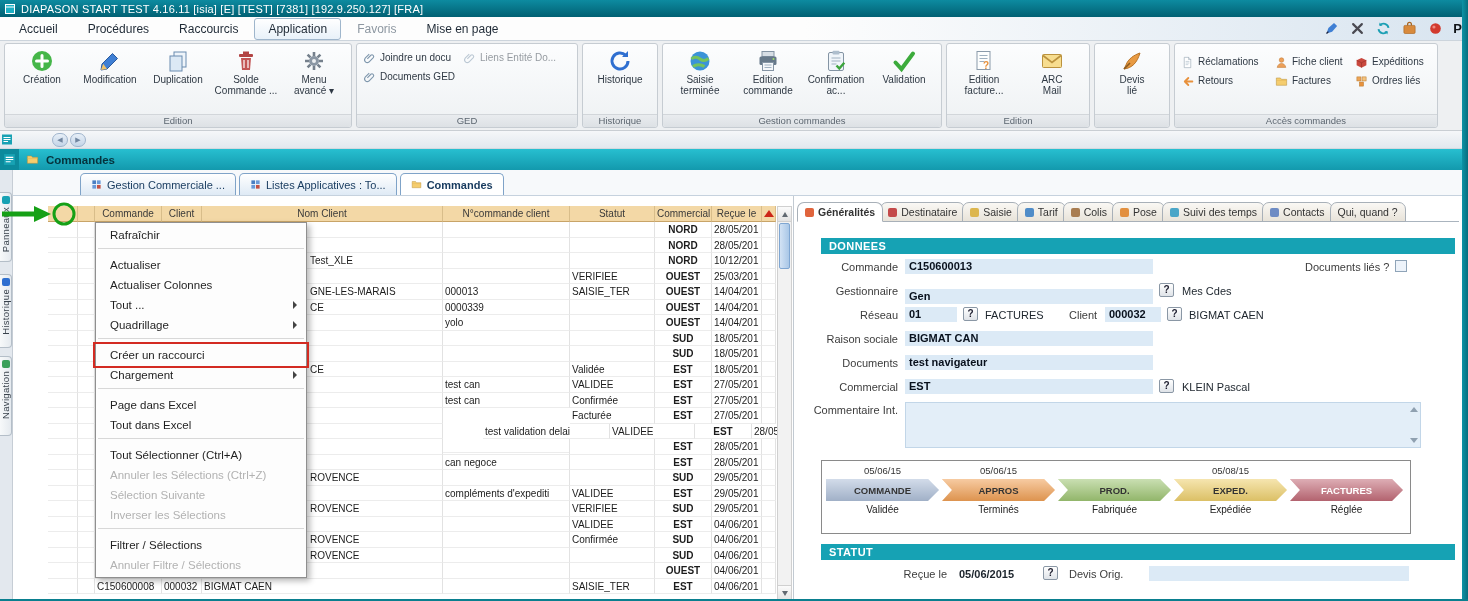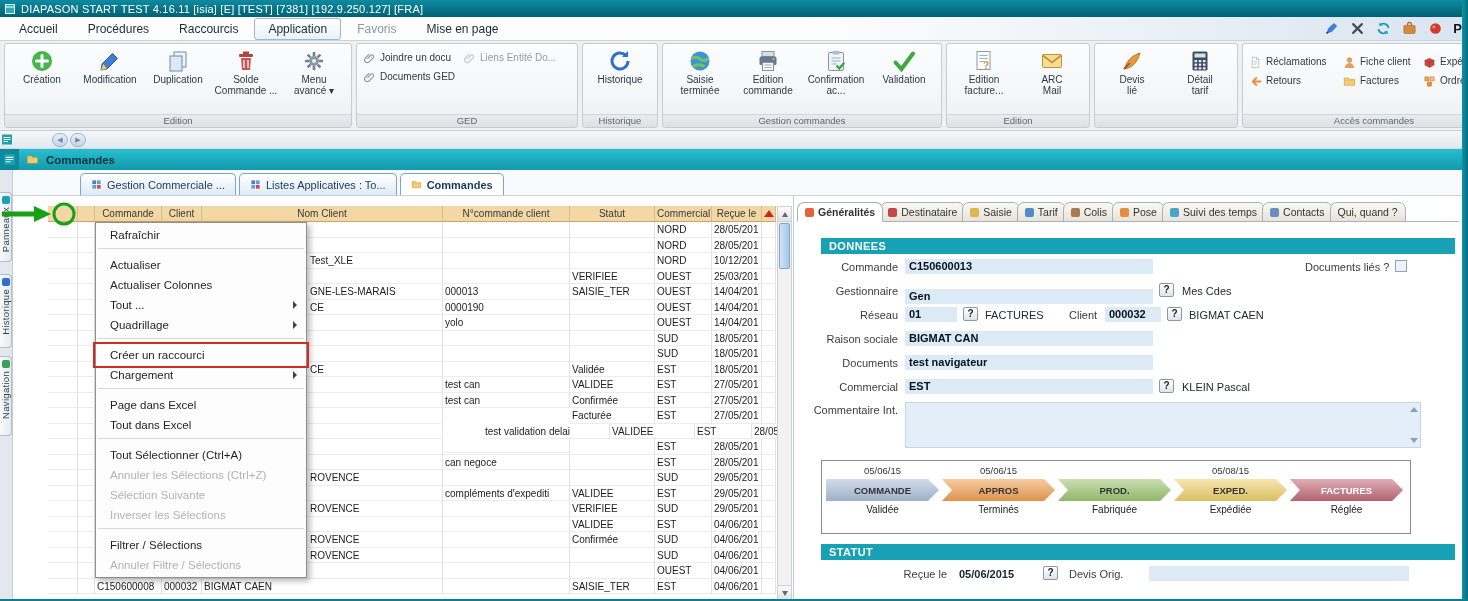--- a/index.html
+++ b/index.html
@@ -82,21 +82,21 @@
   .stlabel{writing-mode:vertical-rl;transform:rotate(180deg);font-size:9.5px;color:#39424c;letter-spacing:.3px;}
 
   
   .tablewrap{position:absolute;left:48px;top:206px;width:729px;height:395px;background:#fff;overflow:hidden;}
   .trow{display:flex;height:15.5px;}
   .trow.thead{height:16px;}
   .td,.th{border-right:1px solid #e2e2e2;border-bottom:1px solid #ececec;font-size:10px;line-height:15px;
           padding:0 2px;overflow:hidden;white-space:nowrap;color:#1c1c1c;flex:none;}
   .th{background:#f3d8a6;border-right-color:#d8bd8a;border-bottom:1px solid #c8a468;text-align:center;
       color:#3a3a3a;line-height:15px;cursor:default;}
-  .td.c5{text-align:left;}
+  .td.c5{text-align:center;font-weight:bold;}
   .td.frag{padding-left:108px;}
   .sorttri{width:0;height:0;border-left:5px solid transparent;border-right:5px solid transparent;
            border-bottom:7px solid #cc2618;margin:4px auto 0;}
 
   
   .vscroll{position:absolute;left:777px;top:206px;width:15px;height:395px;background:#f2f2f2;border:1px solid #d0d0d0;}
   .vs-btn{position:absolute;left:0;width:13px;height:15px;background:linear-gradient(#fbfbfb,#e3e3e3);}
   .vs-up{top:0;border-bottom:1px solid #d0d0d0;}
   .vs-dn{bottom:0;border-top:1px solid #d0d0d0;}
   .tri-up{width:0;height:0;border-left:3.5px solid transparent;border-right:3.5px solid transparent;
@@ -392,41 +392,20 @@
           <div class="rbtn-lg">
             <span class="icon" style="height: 24px; width: 24px;">
               <svg viewBox="0 0 24 24">
                 <path d="M4 20c8-1 13-6 16-16-6 2-12 6-14 12z" fill="#e89a42" stroke="#b87428"></path>
                 <path d="M4 20l6-6" stroke="#8a5a20" stroke-width="1.6"></path>
               </svg>
             </span>
             <span class="rlabel">Devis
 lié</span>
           </div>
-          <div class="rbtn-lg">
-            <span class="icon" style="height: 24px; width: 24px;">
-              <svg viewBox="0 0 24 24">
-                <rect x="4.5" y="2.5" width="15" height="19" rx="1.5" fill="#3d4c5c"></rect>
-                <rect x="6.5" y="4.5" width="11" height="4" fill="#cfe6ee"></rect>
-                <g fill="#e8eef2">
-                  <rect x="6.5" y="11" width="2.6" height="2.2"></rect>
-                  <rect x="10.7" y="11" width="2.6" height="2.2"></rect>
-                  <rect x="14.9" y="11" width="2.6" height="2.2"></rect>
-                  <rect x="6.5" y="14.6" width="2.6" height="2.2"></rect>
-                  <rect x="10.7" y="14.6" width="2.6" height="2.2"></rect>
-                  <rect x="14.9" y="14.6" width="2.6" height="2.2"></rect>
-                  <rect x="6.5" y="18.2" width="2.6" height="2.2"></rect>
-                  <rect x="10.7" y="18.2" width="2.6" height="2.2"></rect>
-                  <rect x="14.9" y="18.2" width="2.6" height="2.2"></rect>
-                </g>
-              </svg>
-            </span>
-            <span class="rlabel">Détail
-tarif</span>
-          </div>
         </div>
         <div class="glabel">&nbsp;</div>
       </div>
       <div class="rgroup">
         <div class="rbody grid2x3">
           <div class="rbtn-sm">
             <span class="icon" style="height: 13px; width: 13px;">
               <svg viewBox="0 0 24 24">
                 <path d="M6 2.5h8l4 4V21.5H6z" fill="#fff" stroke="#8a9aaa"></path>
                 <path d="M14 2.5v4h4" fill="none" stroke="#8a9aaa"></path>
@@ -634,21 +613,21 @@
         <div class="td c5" style="width: 57px;">OUEST</div>
         <div class="td c6" style="width: 50px;">14/04/201</div>
         <div class="td" style="width: 14px;"></div>
       </div>
       <div class="trow">
         <div class="td" style="width: 30px;"></div>
         <div class="td" style="width: 17px;"></div>
         <div class="td c0" style="width: 67px;"></div>
         <div class="td c1" style="width: 40px;"></div>
         <div class="td c2 frag" style="width: 241px;">CE</div>
-        <div class="td c3" style="width: 127px;">0000190</div>
+        <div class="td c3" style="width: 127px;">0000339</div>
         <div class="td c4" style="width: 85px;"></div>
         <div class="td c5" style="width: 57px;">OUEST</div>
         <div class="td c6" style="width: 50px;">14/04/201</div>
         <div class="td" style="width: 14px;"></div>
       </div>
       <div class="trow">
         <div class="td" style="width: 30px;"></div>
         <div class="td" style="width: 17px;"></div>
         <div class="td c0" style="width: 67px;"></div>
         <div class="td c1" style="width: 40px;"></div>

